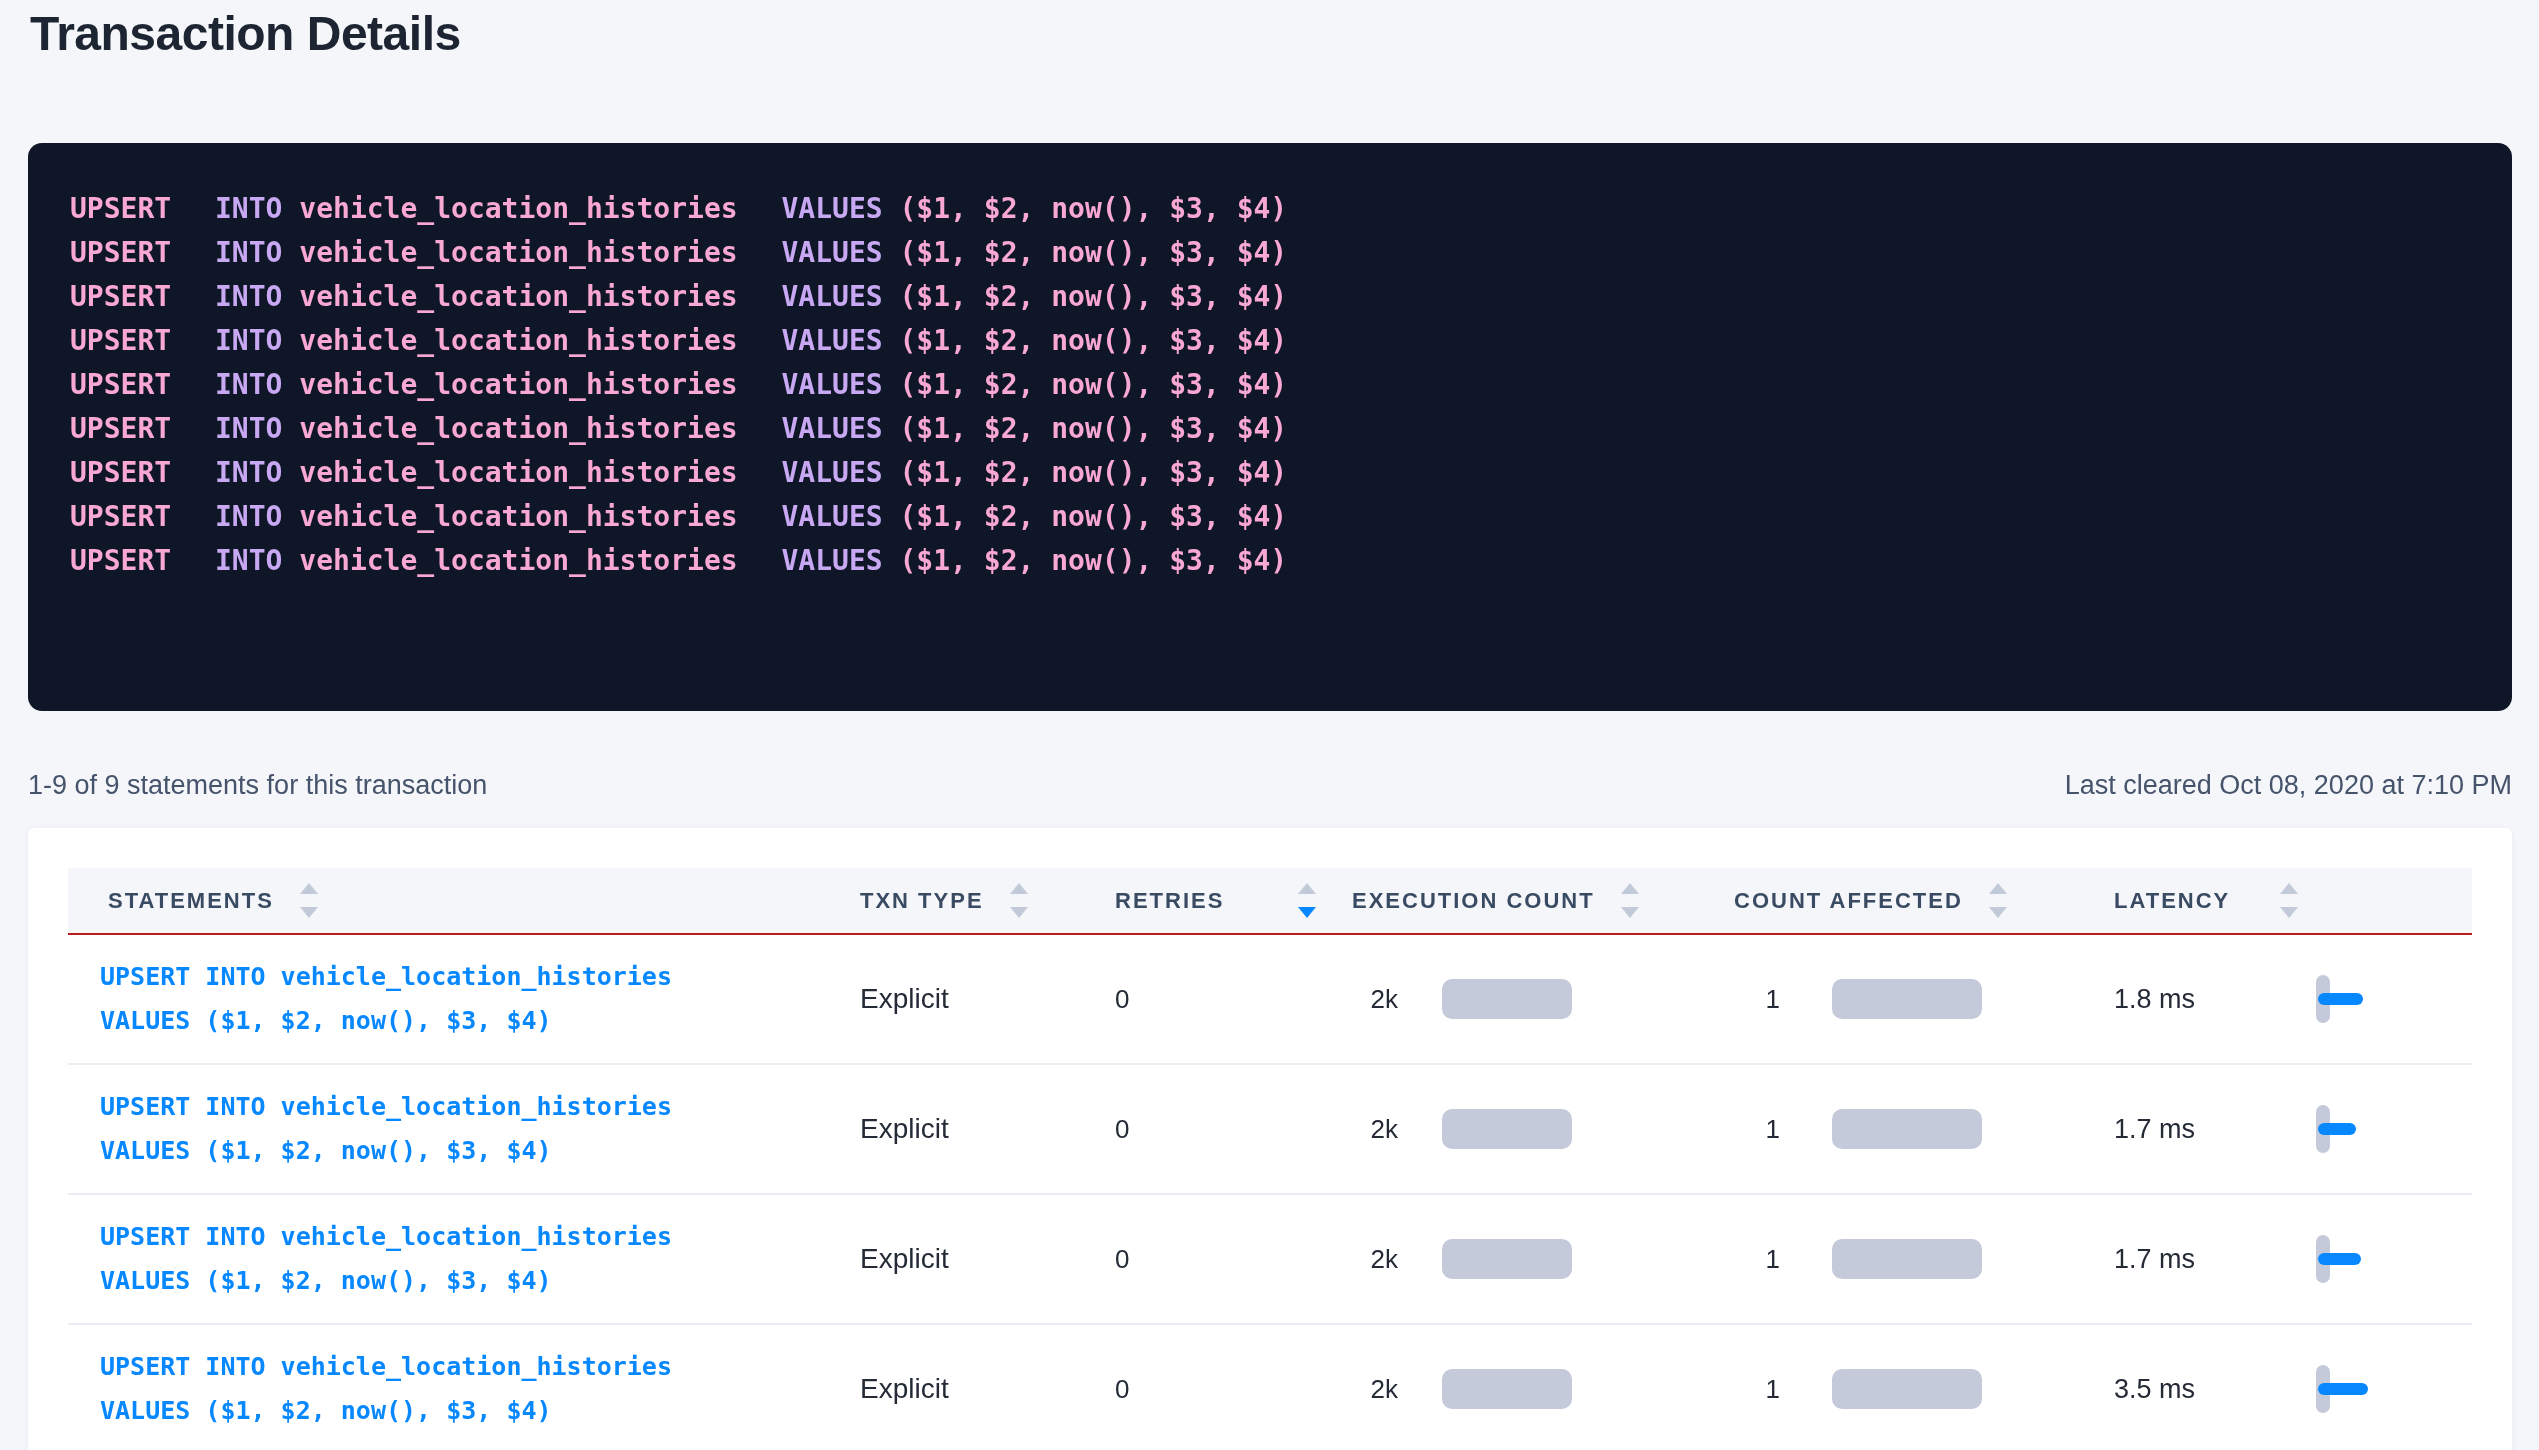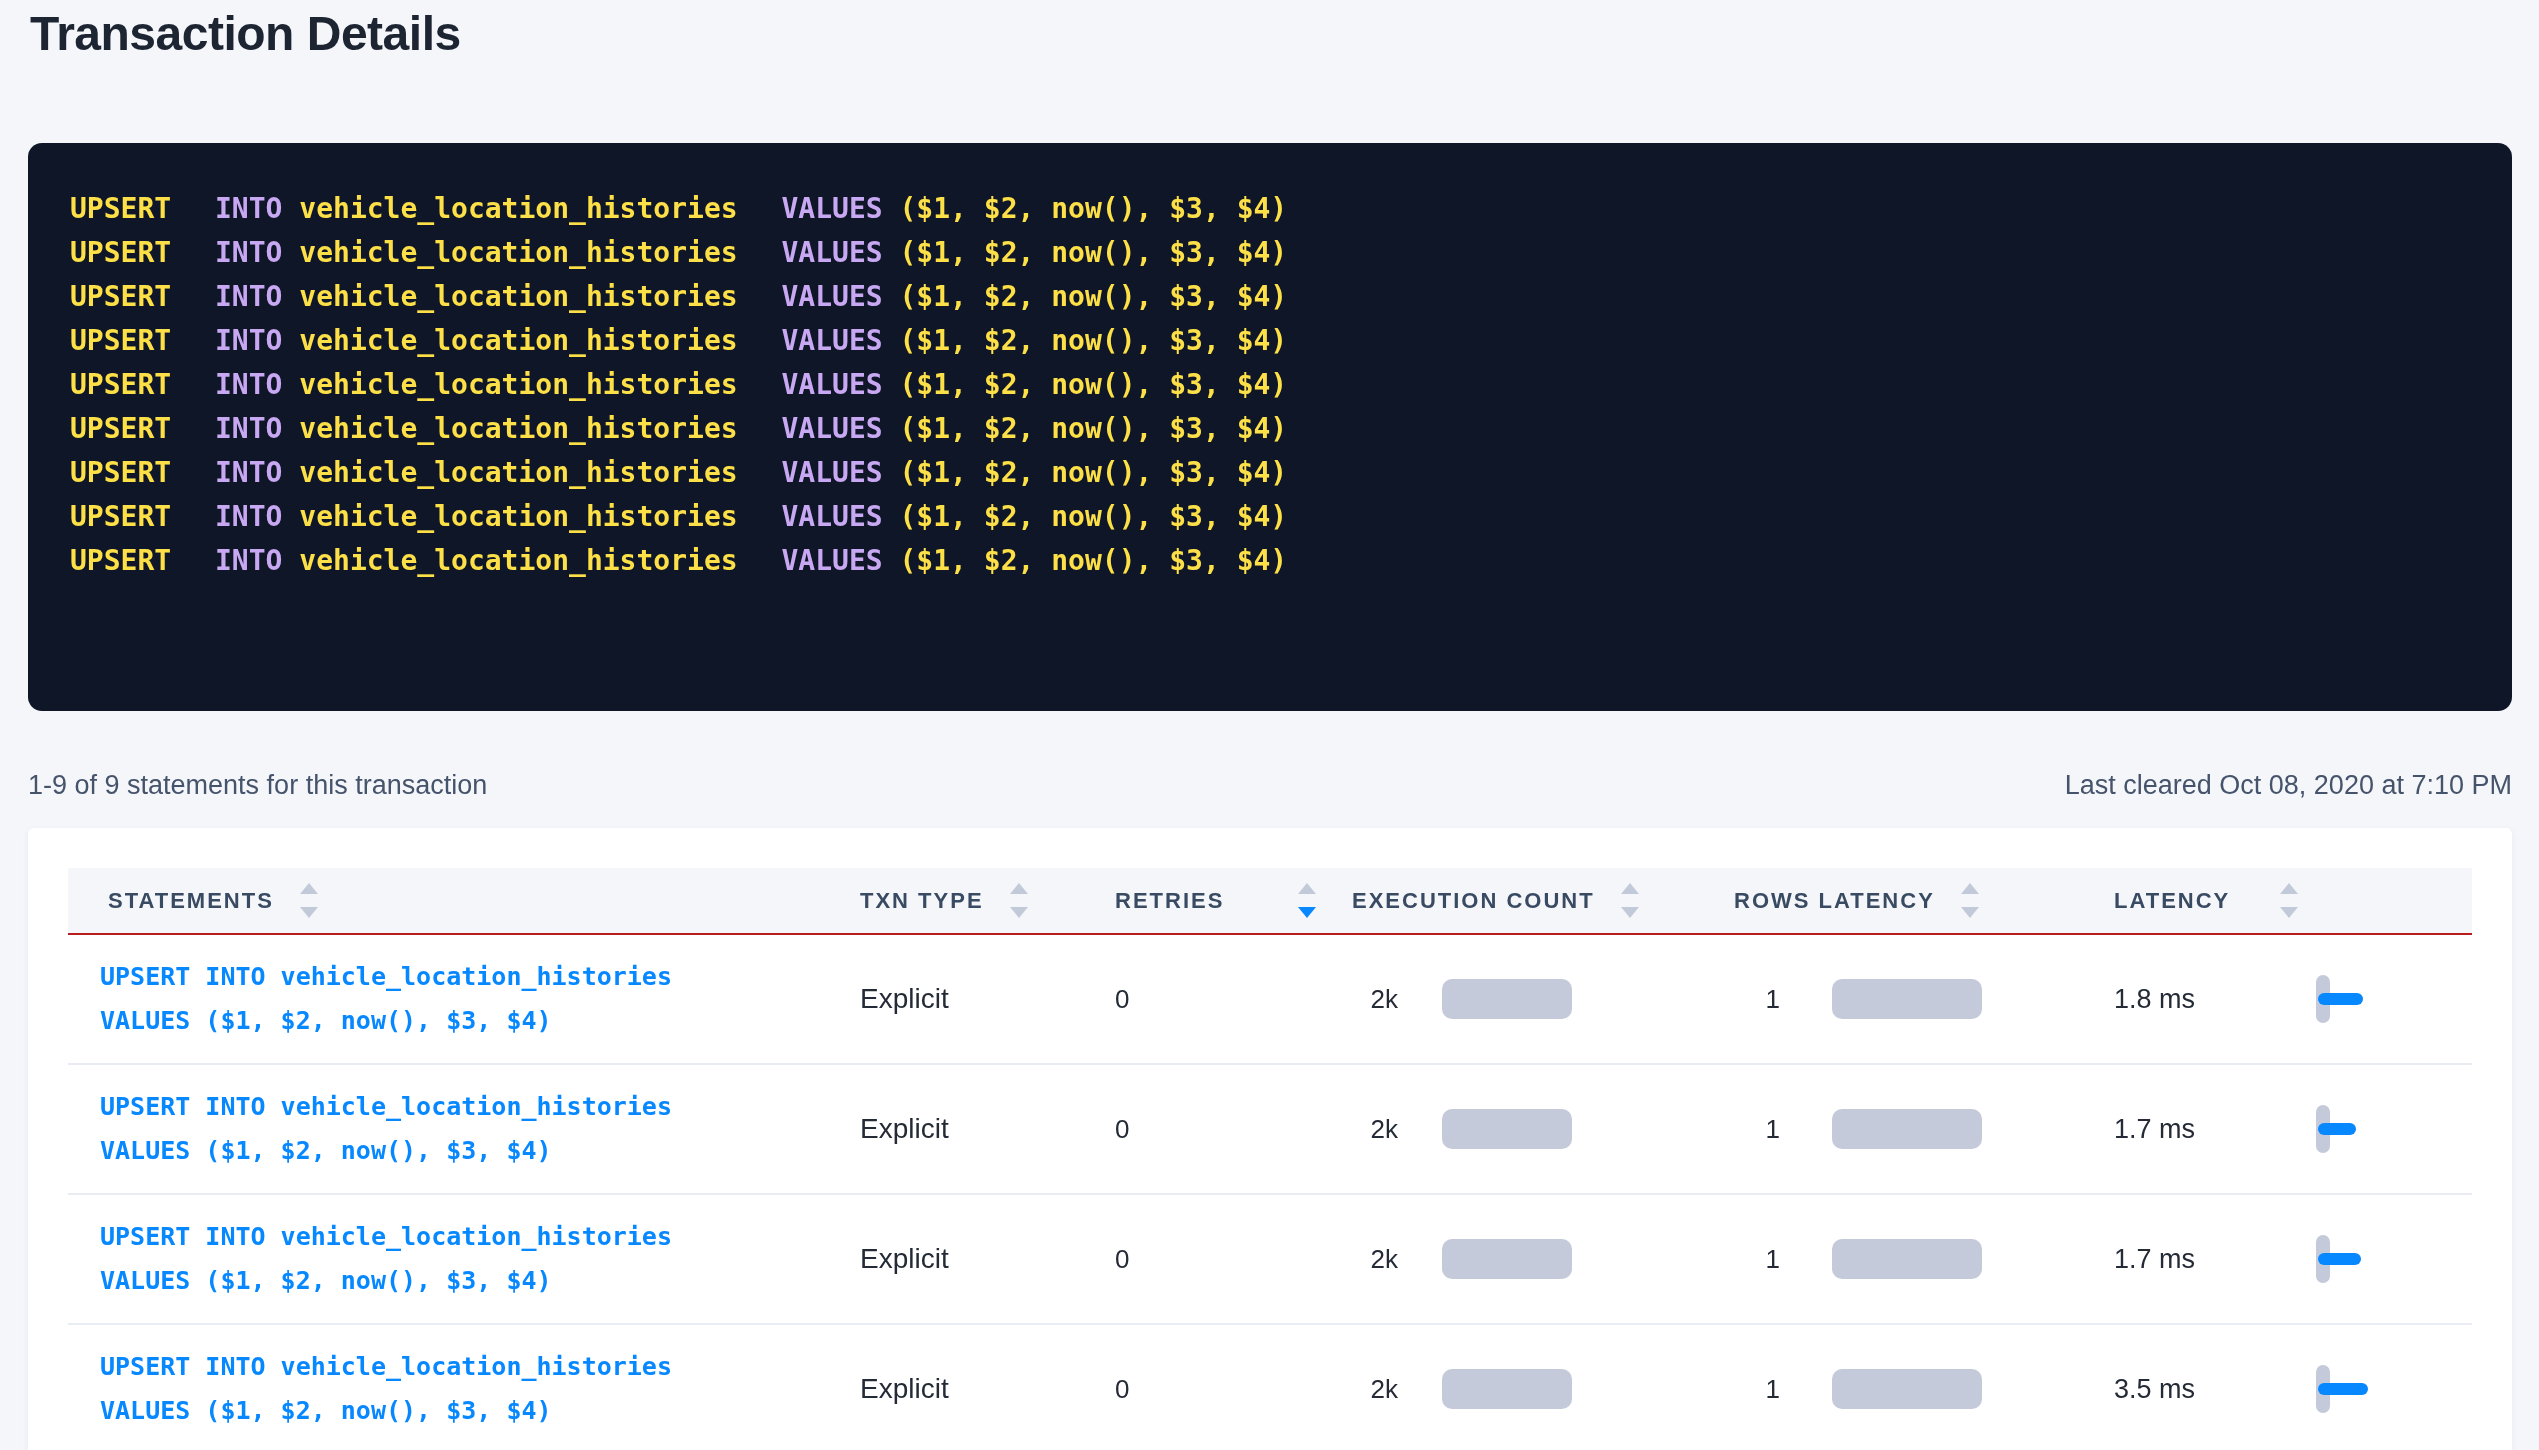--- a/index.html
+++ b/index.html
@@ -29,21 +29,21 @@
     overflow:hidden;
   }
   .code-line {
     height:44px; line-height:44px;
     font-family:"DejaVu Sans Mono", monospace;
     font-weight:bold; font-size:28px;
     white-space:pre;
     color:#e5eaf2;
   }
   .code-line .kw { color:#c8a8f2;margin-left:27px; }
-  .code-line .pl { color:#fde047; }
+  .code-line .pl { color:#f9a8d4; }
 
   
   .summary-row {
     position:absolute; left:28px; right:27px; top:770px;
     display:flex; justify-content:space-between; align-items:baseline;
     font-size:27px; color:#45536b;
   }
 
   
   .card {
@@ -168,21 +168,21 @@
         </span>
     </div>
     <div class="th c-exec">
       <span class="label">EXECUTION COUNT</span>
       <span class="sorter">
           <span class="arr-up"></span>
           <span class="arr-down"></span>
         </span>
     </div>
     <div class="th c-rows">
-      <span class="label">ROWS LATENCY</span>
+      <span class="label">COUNT AFFECTED</span>
       <span class="sorter">
           <span class="arr-up"></span>
           <span class="arr-down"></span>
         </span>
     </div>
     <div class="th c-lat">
       <span class="label">LATENCY</span>
       <span class="sorter">
           <span class="arr-up"></span>
           <span class="arr-down"></span>

